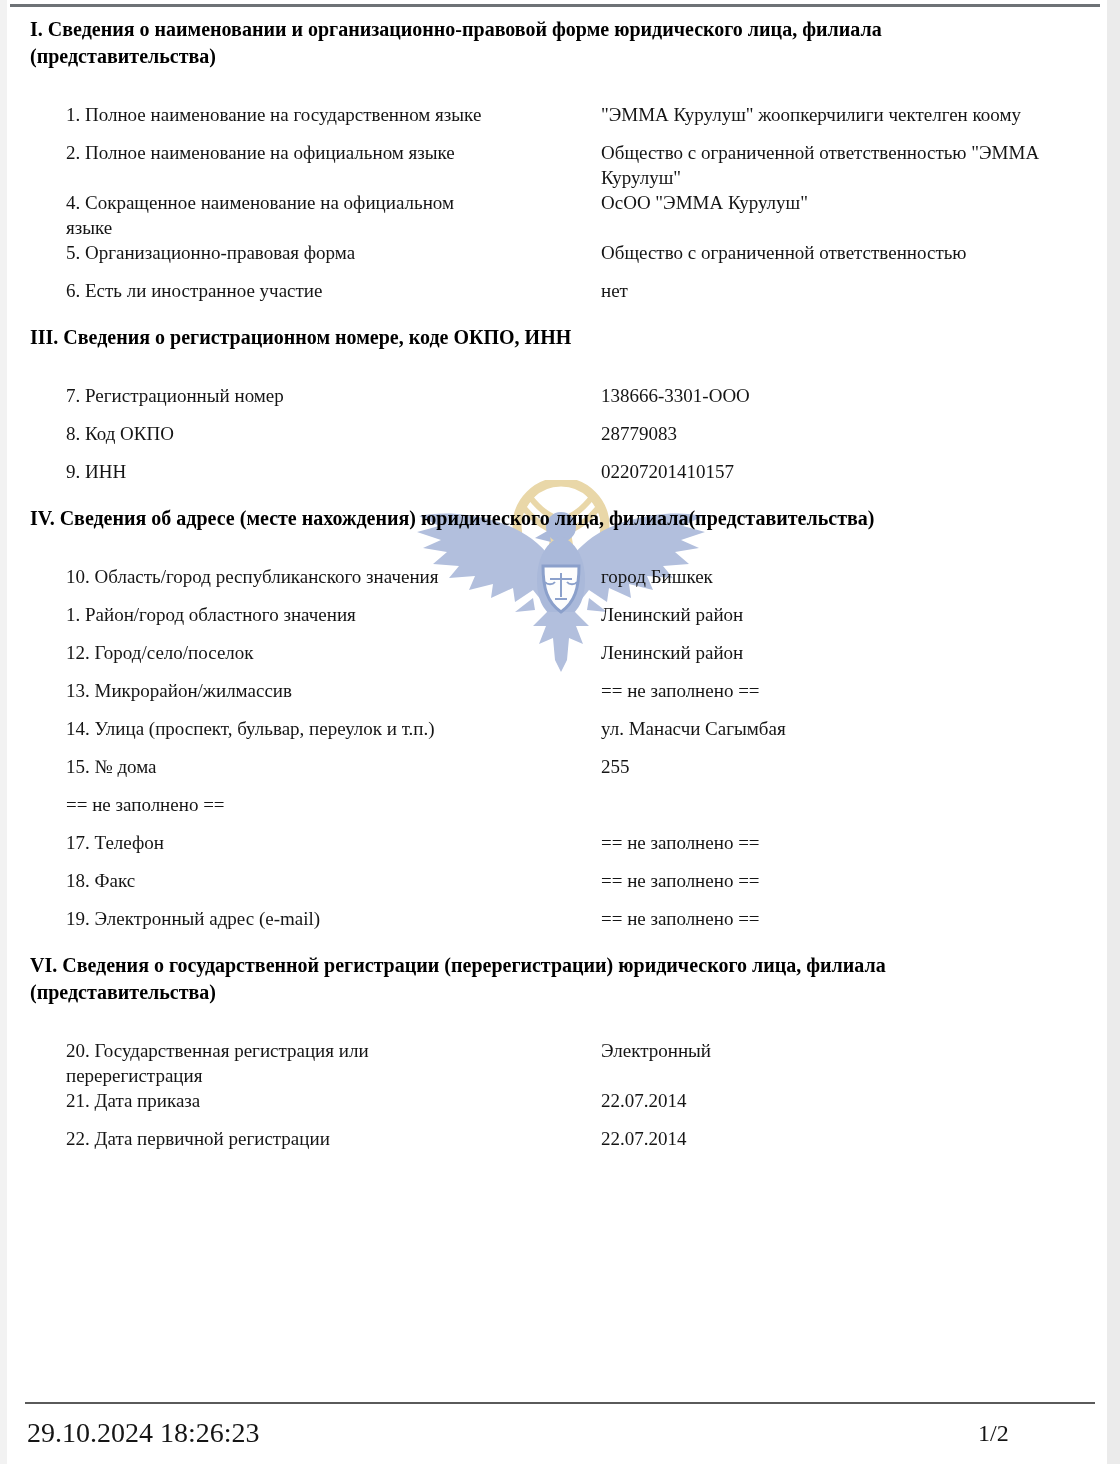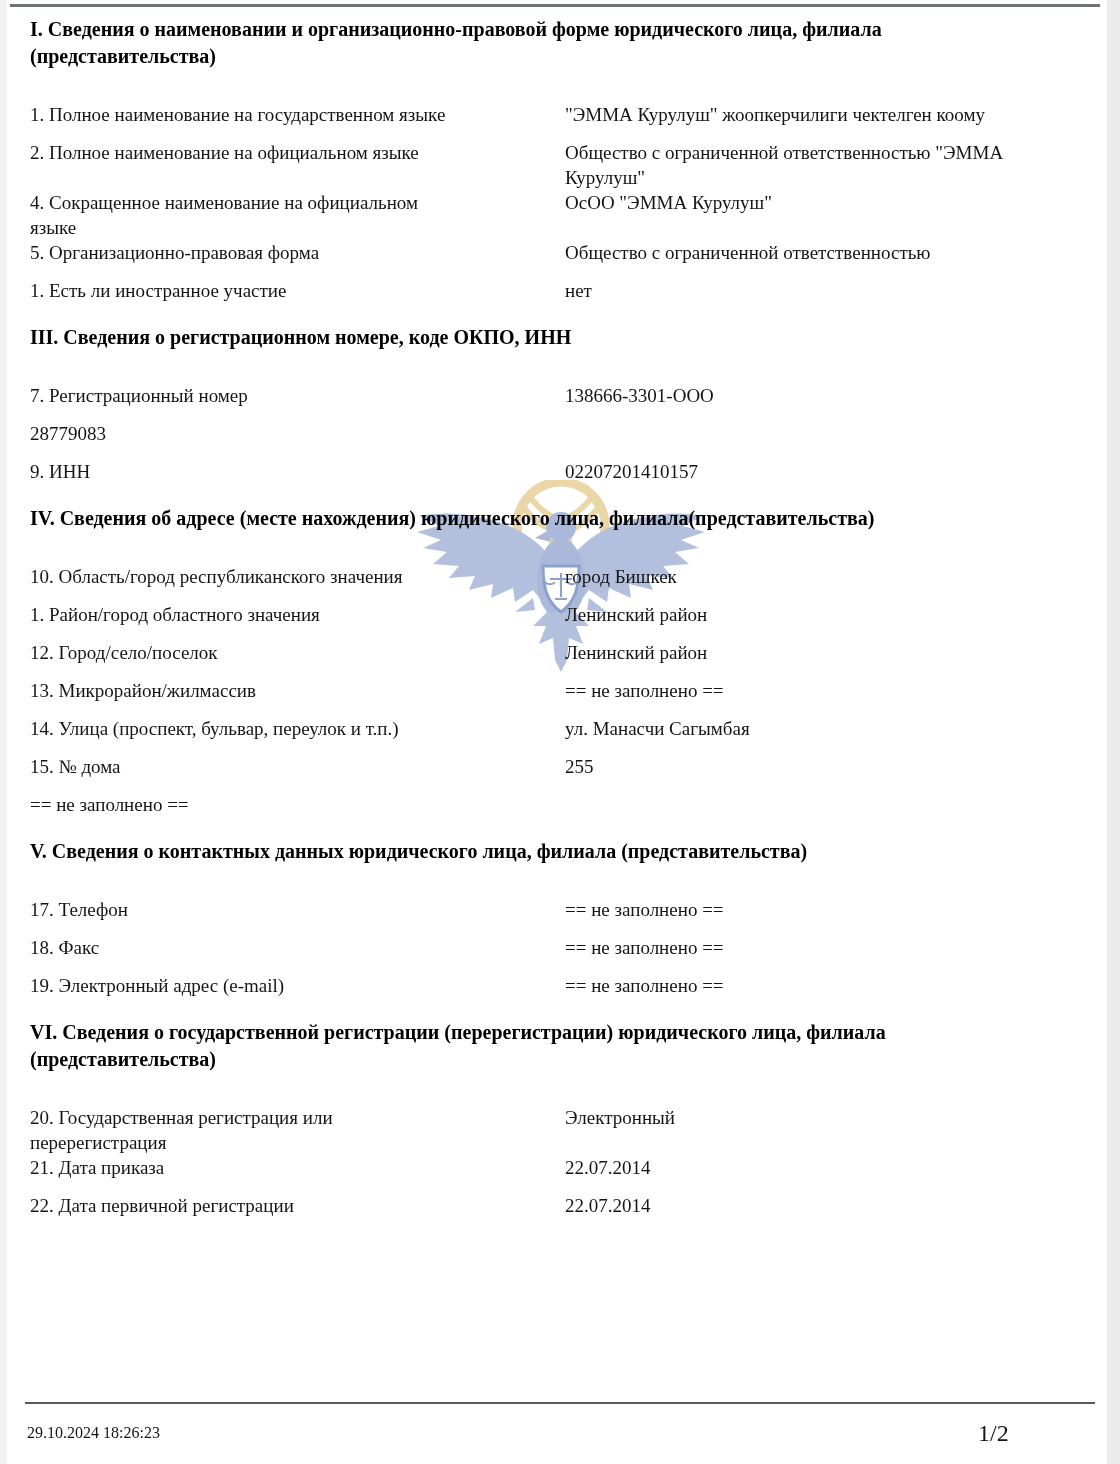--- a/index.html
+++ b/index.html
@@ -16,26 +16,26 @@
   .watermark { position:absolute; left:413px; top:480px; width:300px; height:195px; z-index:0; }
 
   .content { position:absolute; left:30px; top:0; width:1062px; padding-top:16px; z-index:1; }
 
   .sec {
     font-size:20px; font-weight:bold; line-height:27px; color:#000;
     max-width:900px; margin:21px 0 32px 0;
   }
   .sec.first { margin-top:0; }
 
-  .row { display:flex; line-height:25px; margin-bottom:13px; }
+  .row { display:flex; line-height:25px; margin-bottom:13px;margin-left:36px; }
   .row.tight { margin-bottom:0; }
   .label { width:535px; flex:0 0 535px; padding-right:117px; box-sizing:border-box; }
   .value { width:480px; flex:0 0 480px; }
 
-  .footer-datetime { position:absolute; left:27px;  top:1420px; font-size:16px; line-height:26px; z-index:1; }
+  .footer-datetime { position:absolute; left:27px;  top:1420px; font-size:28px; line-height:26px; z-index:1; }
   .footer-page     { position:absolute; left:978px; top:1420px; font-size:24px; line-height:26px; z-index:1; }
 </style>
 </head>
 <body>
 
 <div class="page">
   <div class="gutter-left"></div>
   <div class="gutter-right"></div>
   <div class="top-rule"></div>
 
@@ -93,30 +93,31 @@
     <div class="row tight">
       <div class="label">4. Сокращенное наименование на официальном языке</div>
       <div class="value">ОсОО "ЭММА Курулуш"</div>
     </div>
     <div class="row">
       <div class="label">5. Организационно-правовая форма</div>
       <div class="value">Общество с ограниченной ответственностью</div>
     </div>
 
     <div class="row">
-      <div class="label">1. Есть ли иностранное участие</div>
+      <div class="label">6. Есть ли иностранное участие</div>
       <div class="value">нет</div>
     </div>
 
     <div class="sec">III. Сведения о регистрационном номере, коде ОКПО, ИНН</div>
     <div class="row">
       <div class="label">7. Регистрационный номер</div>
       <div class="value">138666-3301-ООО</div>
     </div>
     <div class="row">
+      <div class="label">8. Код ОКПО</div>
       <div class="value">28779083</div>
     </div>
     <div class="row">
       <div class="label">9. ИНН</div>
       <div class="value">02207201410157</div>
     </div>
 
     <div class="sec">IV. Сведения об адресе (месте нахождения) юридического лица, филиала(представительства)</div>
     <div class="row">
       <div class="label">10. Область/город республиканского значения</div>
@@ -139,21 +140,20 @@
       <div class="value">ул. Манасчи Сагымбая</div>
     </div>
     <div class="row">
       <div class="label">15. № дома</div>
       <div class="value">255</div>
     </div>
     <div class="row">
       <div class="value">== не заполнено ==</div>
     </div>
 
-    <div class="sec">V. Сведения о контактных данных юридического лица, филиала (представительства)</div>
     <div class="row">
       <div class="label">17. Телефон</div>
       <div class="value">== не заполнено ==</div>
     </div>
     <div class="row">
       <div class="label">18. Факс</div>
       <div class="value">== не заполнено ==</div>
     </div>
     <div class="row">
       <div class="label">19. Электронный адрес (e-mail)</div>

